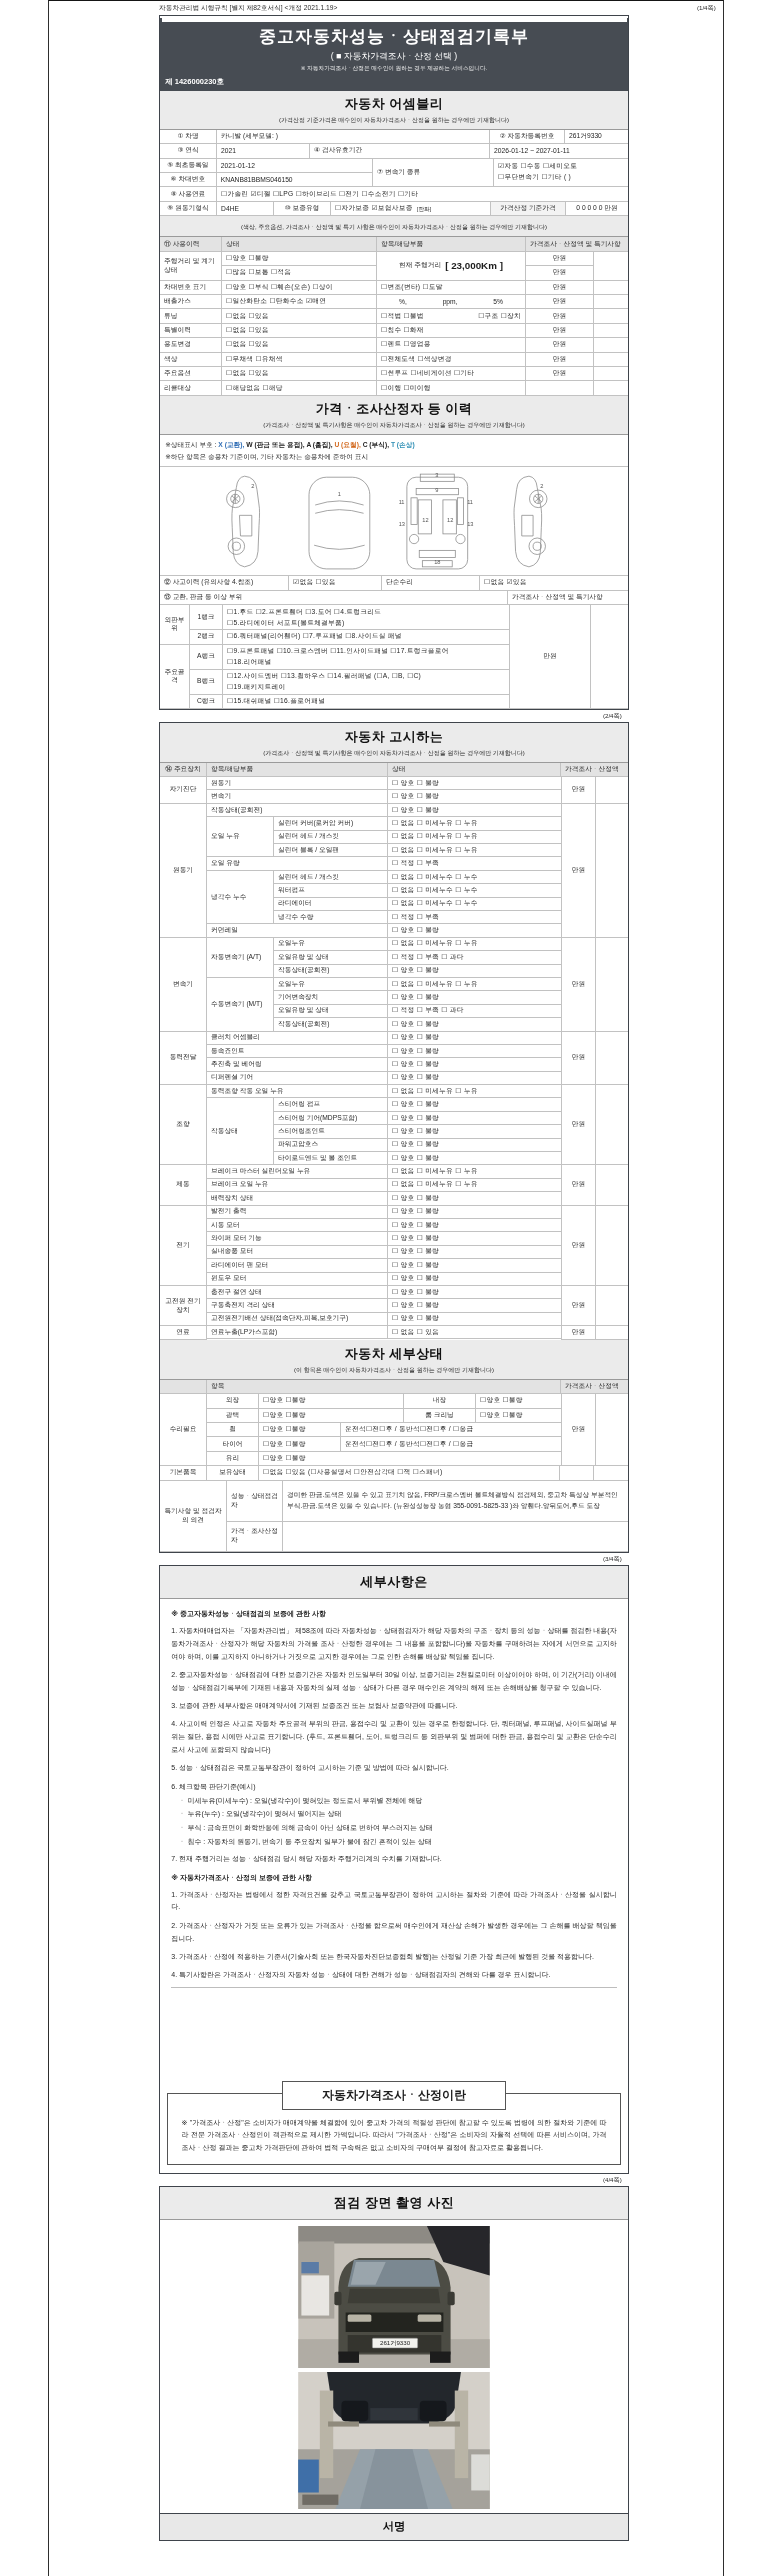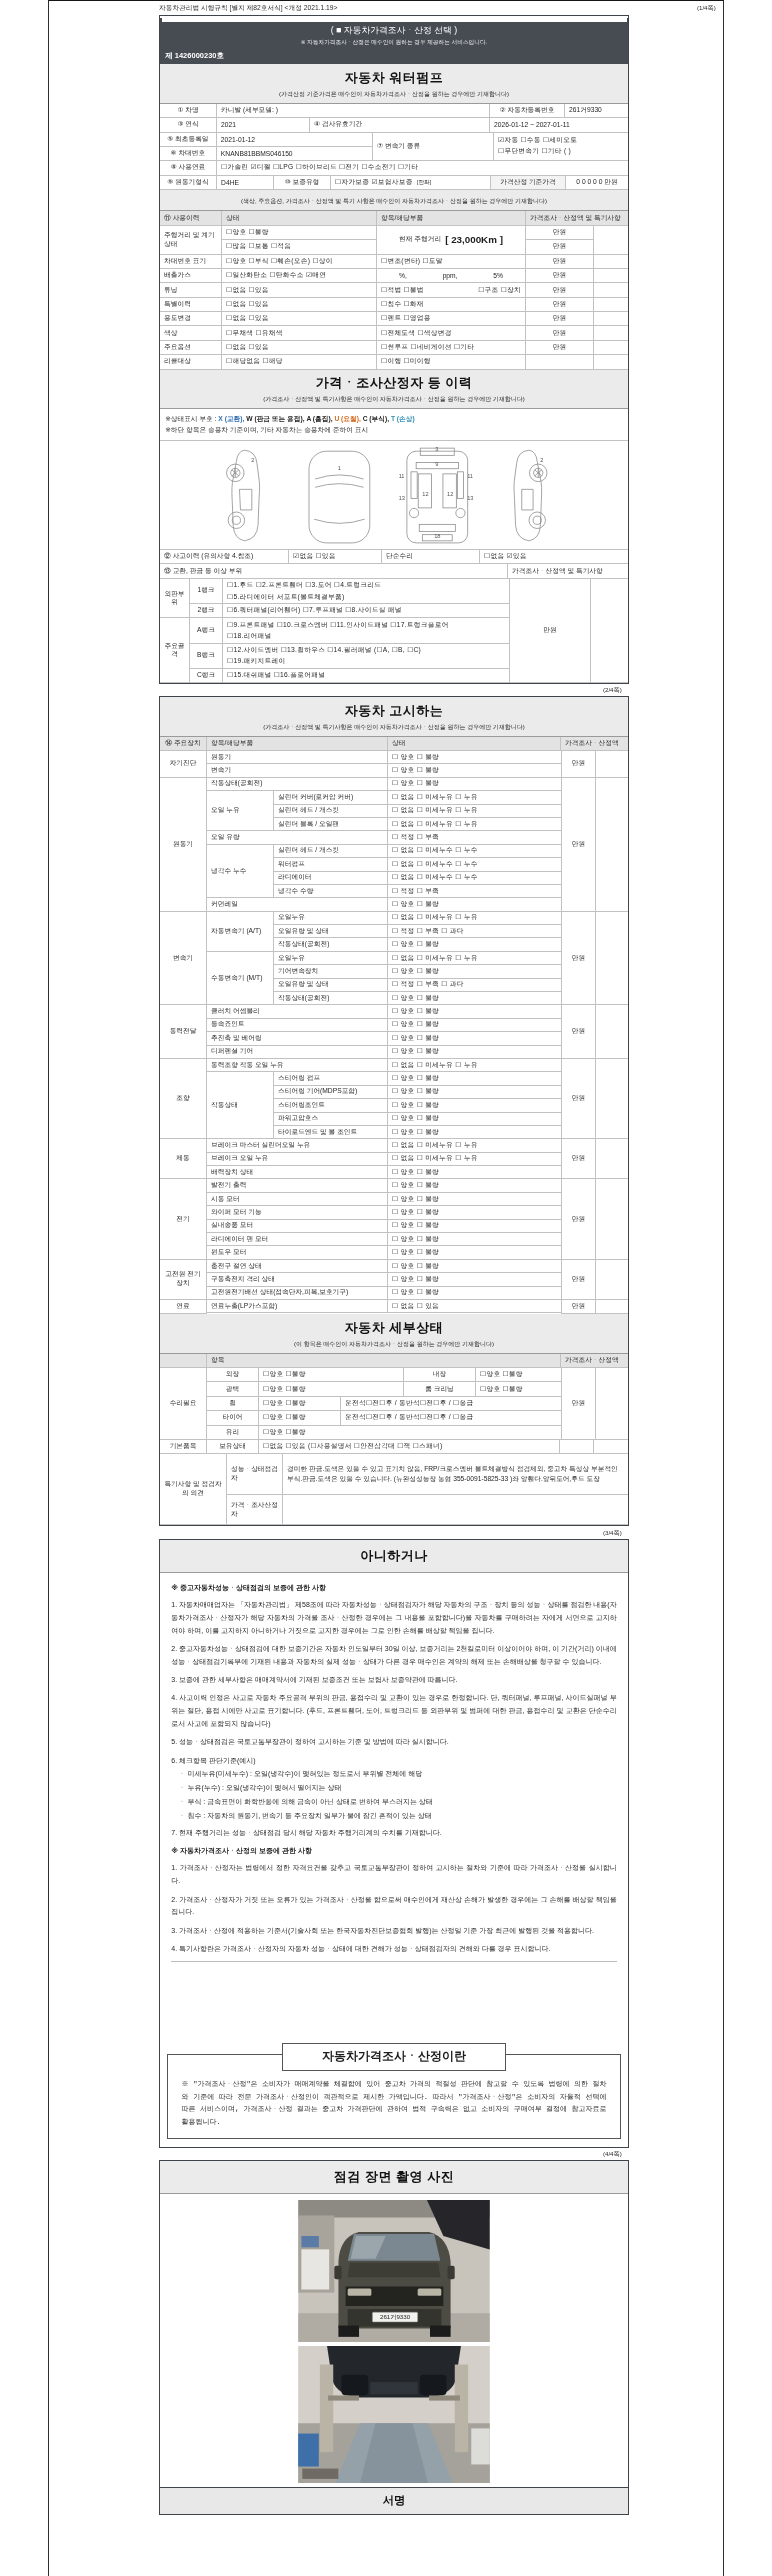--- a/index.html
+++ b/index.html
@@ -66,21 +66,21 @@
   
   .notice-body{padding:7.2px 11.3px 5.2px 11.3px;font-size:7px;line-height:1.85;color:#1d1d1d;}
   .nh{font-weight:bold;margin:2.1px 0 4.1px 0;}
   .ni{margin:0 0 5.2px 0;text-align:justify;}
   .nsub{margin:0 0 1px 7.2px;}
   .ideabox{border:0.5px solid #555;margin:13.4px 7.2px 8.2px 7.2px;padding:0 13.4px 9.3px 13.4px;}
   .ideatitle{border:0.5px solid #555;background:#fff;width:222px;margin:-12.4px auto 7.2px auto;
              text-align:center;font-size:12px;font-weight:bold;padding:4.6px 0;}
   .ideatext{font-size:7px;line-height:1.8;text-align:justify;}
   .notice-flex{display:flex;flex-direction:column;height:574px;}
-  .notice-flex .ideabox{margin-top:auto;font-family:Liberation Mono, monospace;}
+  .notice-flex .ideabox{margin-top:auto;}
   .ndivider{border-top:0.5px solid #bdbdbd;margin:5.2px 0 0 0;}
 
   
   .photos{padding:5.2px 0 4.1px 0;display:flex;flex-direction:column;align-items:center;gap:4.1px;background:#fff;}
   .signband{background:#e8e8e8;border-top:1px solid #3f444b;padding:5.2px 9.3px 6.2px 9.3px;}
   .signtitle{text-align:center;font-size:11.3px;font-weight:bold;color:#111;}
 </style>
 </head>
 <body>
 
@@ -89,27 +89,28 @@
   <div class="pm" style="top:3.1px;">(1/4쪽)</div>
 
   <div style="height:14.4px;"></div>
 
   <div class="doc">
 
     <div class="box">
 
       <div class="mainhead">
         <div class="whitebar"></div>
+        <div class="mh-title">중고자동차성능ㆍ상태점검기록부</div>
         <div class="mh-sub">( ■ 자동차가격조사ㆍ산정 선택 )</div>
         <div class="mh-note">※ 자동차가격조사ㆍ산정은 매수인이 원하는 경우 제공하는 서비스입니다.</div>
         <div class="mh-docno">제 1426000230호</div>
       </div>
 
       <div class="band">
-        <div class="bt">자동차 워터펌프</div>
+        <div class="bt">자동차 어셈블리</div>
         <div class="bs">(가격산정 기준가격은 매수인이 자동차가격조사ㆍ산정을 원하는 경우에만 기재합니다)</div>
       </div>
 
       <div>
         <div class="fr">
           <div class="c cc" style="width:57px">① 차명</div>
           <div class="c" style="width:273px">카니발 (세부모델: )</div>
           <div class="c cc" style="width:75px">② 자동차등록번호</div>
           <div class="c xe">261거9330</div>
         </div>
@@ -745,21 +746,21 @@
             <div class="c" style="flex:1;border-right:none"></div>
           </div>
         </div>
       </div>
     </div>
 
     <div class="pmflow">(3/4쪽)</div>
 
     <div class="box">
       <div class="band" style="border-top:none;padding:7.2px 0">
-        <div class="bt">아니하거나</div>
+        <div class="bt">세부사항은</div>
       </div>
       <div class="notice-flex">
         <div class="notice-body">
           <div class="nh">※ 중고자동차성능ㆍ상태점검의 보증에 관한 사항</div>
           <div class="ni">1.  자동차매매업자는 「자동차관리법」 제58조에 따라 자동차성능ㆍ상태점검자가 해당 자동차의 구조ㆍ장치 등의 성능ㆍ상태를 점검한 내용(자동차가격조사ㆍ산정자가 해당 자동차의 가격을 조사ㆍ산정한 경우에는 그 내용을 포함합니다)을 자동차를 구매하려는 자에게 서면으로 고지하여야 하며, 이를 고지하지 아니하거나 거짓으로 고지한 경우에는 그로 인한 손해를 배상할 책임을 집니다.</div>
           <div class="ni">2.  중고자동차성능ㆍ상태점검에 대한 보증기간은 자동차 인도일부터 30일 이상, 보증거리는 2천킬로미터 이상이어야 하며, 이 기간(거리) 이내에 성능ㆍ상태점검기록부에 기재된 내용과 자동차의 실제 성능ㆍ상태가 다른 경우 매수인은 계약의 해제 또는 손해배상을 청구할 수 있습니다.</div>
           <div class="ni">3.  보증에 관한 세부사항은 매매계약서에 기재된 보증조건 또는 보험사 보증약관에 따릅니다.</div>
           <div class="ni">4.  사고이력 인정은 사고로 자동차 주요골격 부위의 판금, 용접수리 및 교환이 있는 경우로 한정합니다. 단, 쿼터패널, 루프패널, 사이드실패널 부위는 절단, 용접 시에만 사고로 표기합니다. (후드, 프론트휀더, 도어, 트렁크리드 등 외판부위 및 범퍼에 대한 판금, 용접수리 및 교환은 단순수리로서 사고에 포함되지 않습니다)</div>
           <div class="ni">5.  성능ㆍ상태점검은 국토교통부장관이 정하여 고시하는 기준 및 방법에 따라 실시합니다.</div>
           <div class="ni" style="margin-bottom:1px">6.  체크항목 판단기준(예시)</div>

